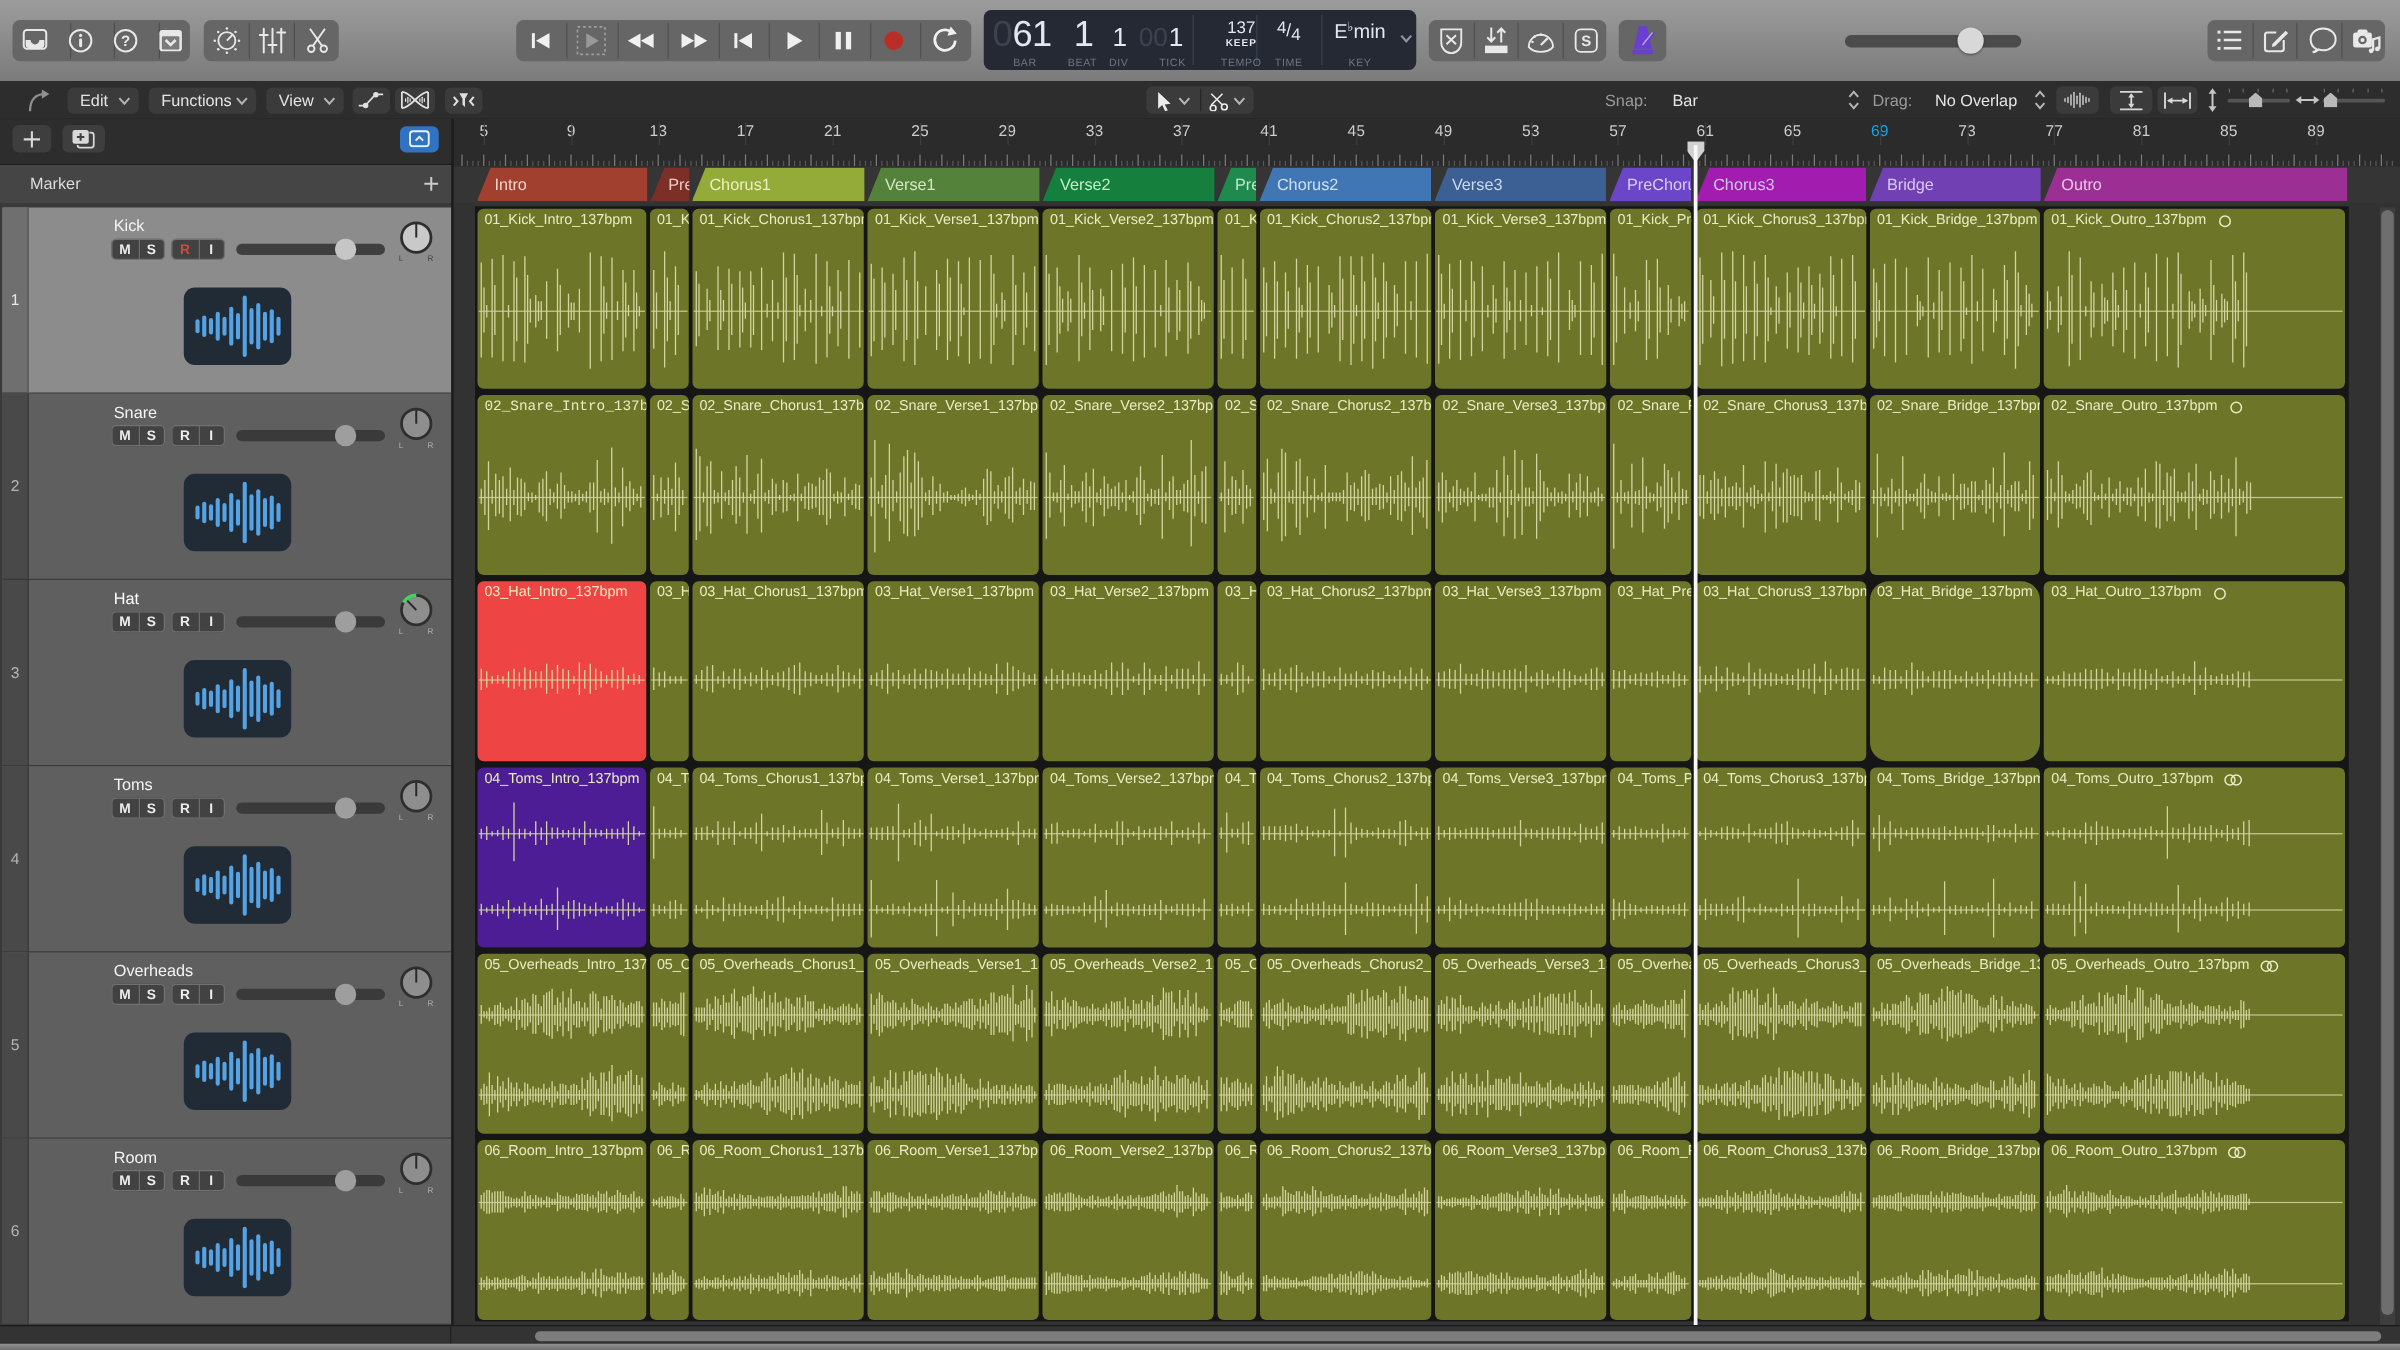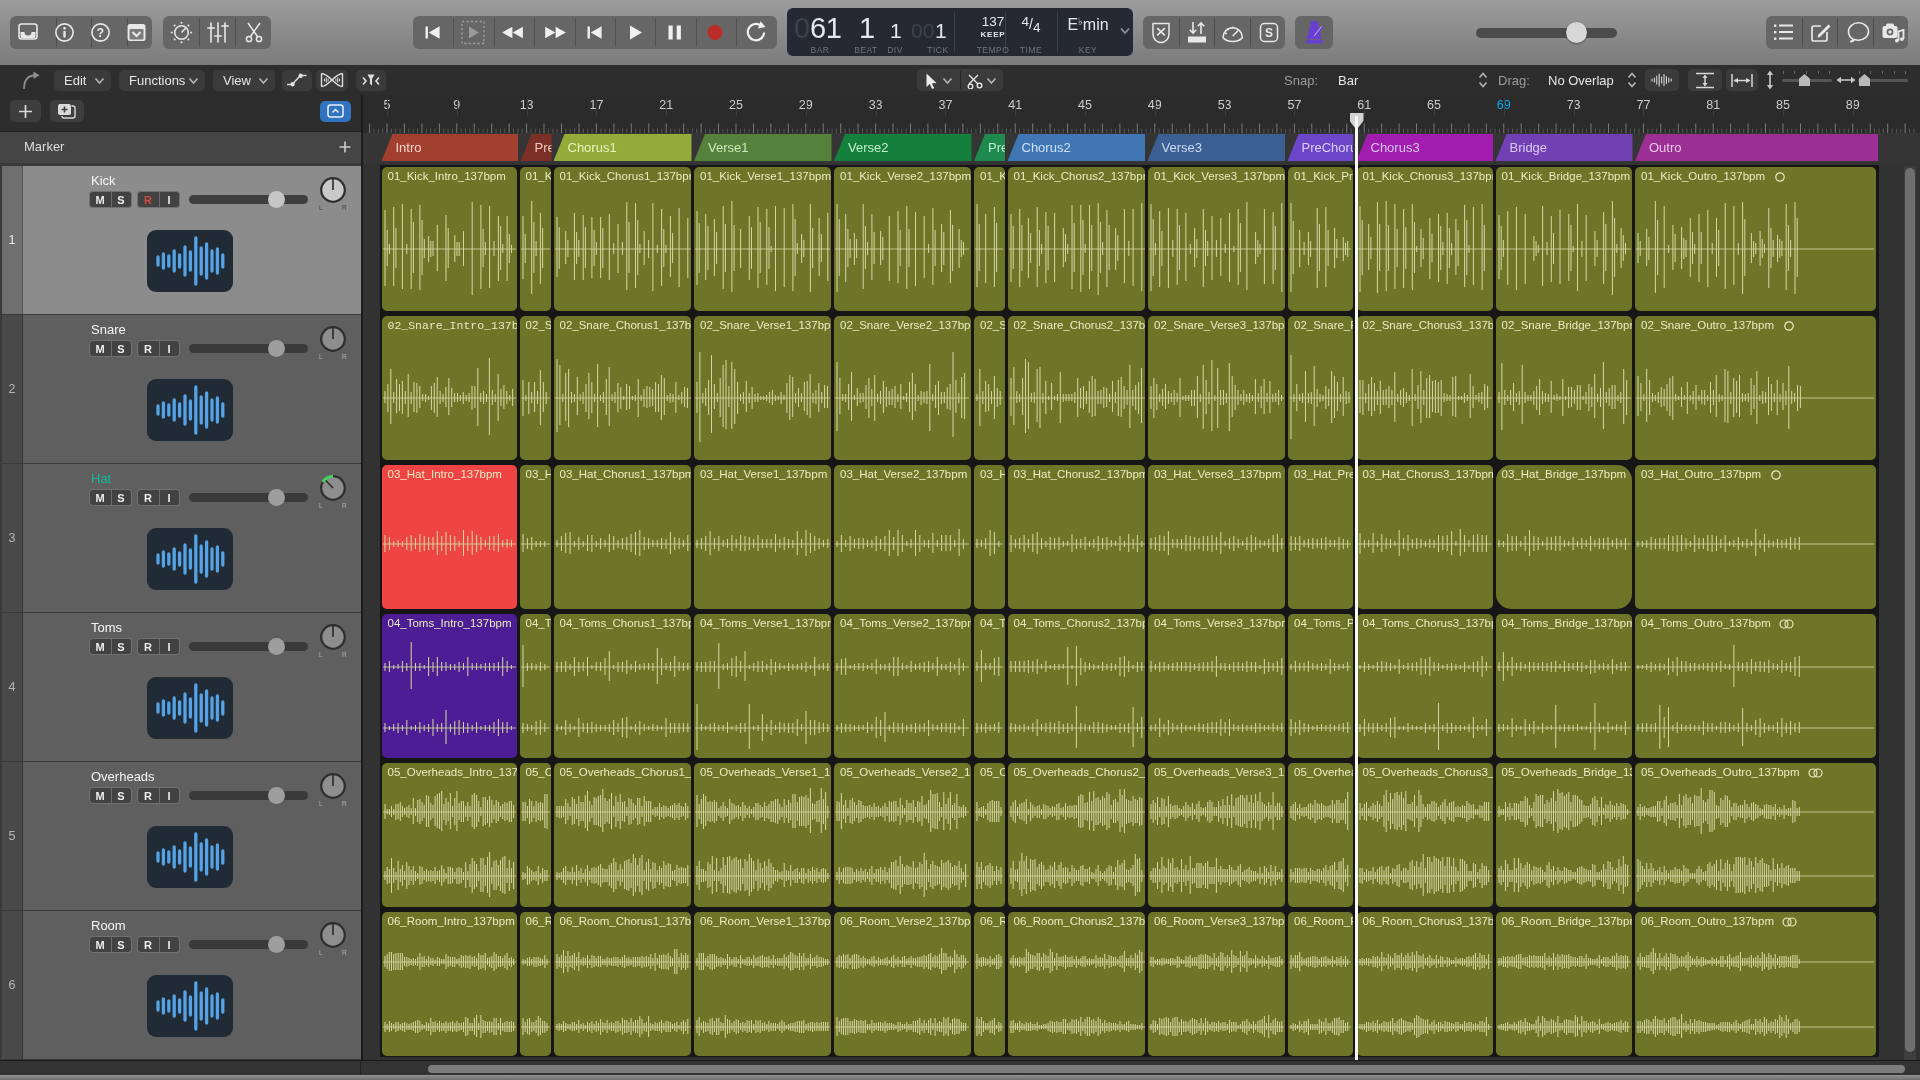--- a/index.html
+++ b/index.html
@@ -1105,21 +1105,21 @@
     <line x1="48.79999999999999" y1="8" x2="48.79999999999999" y2="54" stroke="#55a2e4" stroke-width="3.3" stroke-linecap="round"></line>
     <line x1="54.19999999999999" y1="18" x2="54.19999999999999" y2="44" stroke="#55a2e4" stroke-width="3.3" stroke-linecap="round"></line>
     <line x1="59.59999999999999" y1="14" x2="59.59999999999999" y2="48" stroke="#55a2e4" stroke-width="3.3" stroke-linecap="round"></line>
     <line x1="64.99999999999999" y1="21" x2="64.99999999999999" y2="41" stroke="#55a2e4" stroke-width="3.3" stroke-linecap="round"></line>
     <line x1="70.39999999999999" y1="19" x2="70.39999999999999" y2="43" stroke="#55a2e4" stroke-width="3.3" stroke-linecap="round"></line>
     <line x1="75.8" y1="25" x2="75.8" y2="37" stroke="#55a2e4" stroke-width="3.3" stroke-linecap="round"></line>
   </svg>
 <div class="a" style="left:2px;top:464px;width:359px;height:148px;background:#5f5f5f;border-bottom:1px solid #3a3a3a;"></div>
 <div class="a" style="left:2px;top:464px;width:20px;height:148px;background:#494949;border-right:1px solid rgba(0,0,0,0.25);border-bottom:1px solid #3a3a3a;"></div>
 <div class="a" style="left:2px;top:531px;width:20px;text-align:center;font-size:12.5px;color:#b5b5b5;">3</div>
-<div class="a" style="left:91px;top:471px;font-size:13px;color:#14b8a6;">Hat</div>
+<div class="a" style="left:91px;top:471px;font-size:13px;color:#ffffff;">Hat</div>
 <div class="a" style="left:89px;top:489px;width:43px;height:17px;border-radius:4px;background:#424242;box-shadow:inset 0 0 0 1px rgba(255,255,255,0.25);"></div>
 <div class="a" style="left:110.5px;top:490px;width:1px;height:15px;background:rgba(255,255,255,0.22);"></div>
 <div class="a" style="left:89px;top:491.5px;width:22px;text-align:center;font-size:11px;font-weight:bold;color:#ededed;">M</div>
 <div class="a" style="left:110px;top:491.5px;width:22px;text-align:center;font-size:11px;font-weight:bold;color:#ededed;">S</div>
 <div class="a" style="left:137px;top:489px;width:43px;height:17px;border-radius:4px;background:#424242;box-shadow:inset 0 0 0 1px rgba(255,255,255,0.25);"></div>
 <div class="a" style="left:158.5px;top:490px;width:1px;height:15px;background:rgba(255,255,255,0.22);"></div>
 <div class="a" style="left:137px;top:491.5px;width:22px;text-align:center;font-size:11px;font-weight:bold;color:#ededed;">R</div>
 <div class="a" style="left:158px;top:491.5px;width:22px;text-align:center;font-size:11px;font-weight:bold;color:#ededed;">I</div>
 <div class="a" style="left:189px;top:493px;width:119px;height:9px;border-radius:4.5px;background:#3a3a3a;"></div>
 <div class="a" style="left:268px;top:489px;width:17px;height:17px;border-radius:50%;background:#9e9e9e;"></div>

